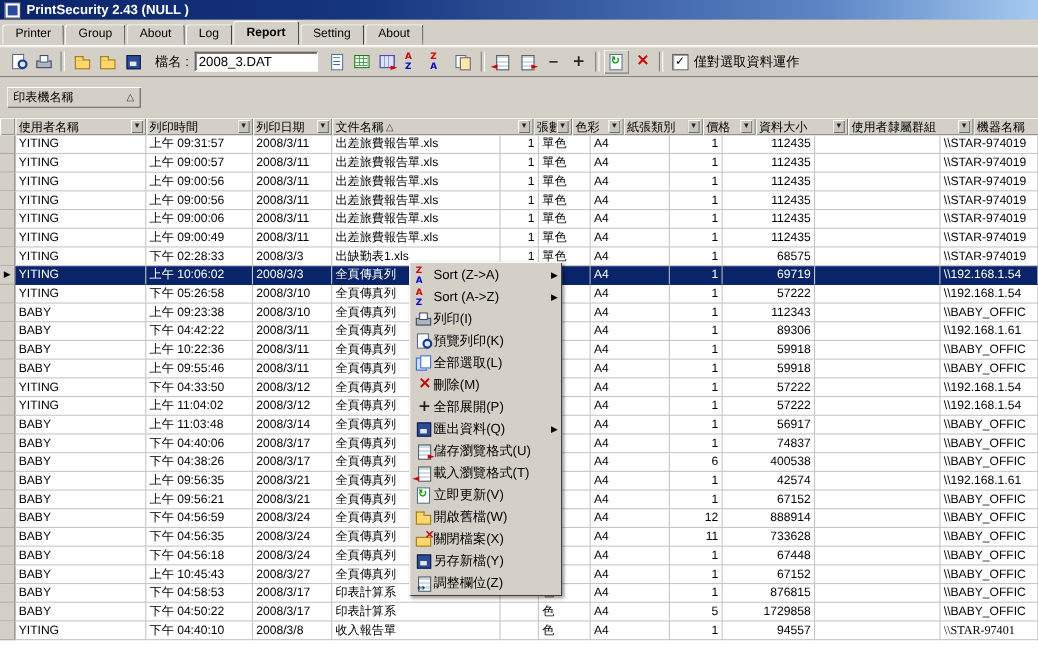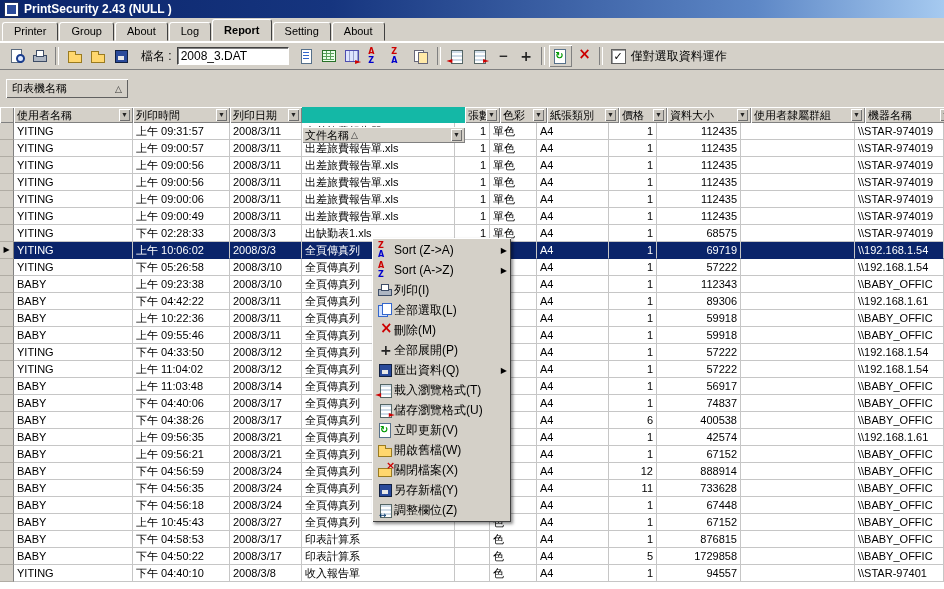--- a/index.html
+++ b/index.html
@@ -206,21 +206,21 @@
           <span class="fbtn" data-name="filter-dropdown-icon" style="margin-left: auto;">▼</span>
         </div>
         <div class="hcell" data-name="column-header-1" style="width: 97px;">
           <span class="hlabel" data-name="column-header-label">列印時間</span>
           <span class="fbtn" data-name="filter-dropdown-icon" style="margin-left: auto;">▼</span>
         </div>
         <div class="hcell" data-name="column-header-2" style="width: 72px;">
           <span class="hlabel" data-name="column-header-label">列印日期</span>
           <span class="fbtn" data-name="filter-dropdown-icon" style="margin-left: auto;">▼</span>
         </div>
-        <div class="hcell" data-name="column-header-3" style="width: 163px; margin-top: 20px;">
+        <div class="hcell" data-name="column-header-3" style="width: 183px;">
           <span class="hlabel" data-name="column-header-label">文件名稱</span>
           <span class="sortind" data-name="sort-ascending-indicator-icon">△</span>
           <span class="fbtn" data-name="filter-dropdown-icon" style="margin-left: auto;">▼</span>
         </div>
         <div class="hcell" data-name="column-header-4" style="width: 35px;">
           <span class="hlabel" data-name="column-header-label">張數</span>
           <span class="fbtn" data-name="filter-dropdown-icon" style="margin-left: auto;">▼</span>
         </div>
         <div class="hcell" data-name="column-header-5" style="width: 47px;">
           <span class="hlabel" data-name="column-header-label">色彩</span>
@@ -617,21 +617,21 @@
           <div class="gcell" data-name="table-cell" style="width: 119px;">YITING</div>
           <div class="gcell" data-name="table-cell" style="width: 97px;">下午 04:40:10</div>
           <div class="gcell" data-name="table-cell" style="width: 72px;">2008/3/8</div>
           <div class="gcell" data-name="table-cell" style="width: 153px;">收入報告單</div>
           <div class="gcell r" data-name="table-cell" style="width: 35px;"></div>
           <div class="gcell" data-name="table-cell" style="width: 47px;">色</div>
           <div class="gcell" data-name="table-cell" style="width: 72px;">A4</div>
           <div class="gcell r" data-name="table-cell" style="width: 48px;">1</div>
           <div class="gcell r" data-name="table-cell" style="width: 84px;">94557</div>
           <div class="gcell" data-name="table-cell" style="width: 114px;"></div>
-          <div class="gcell" data-name="table-cell" style="width: 89px;">\\STAR-97401</div>
+          <div class="gcell" data-name="table-cell" style="width: 89px; font-family: Liberation Serif, serif;">\\STAR-97401</div>
         </div>
       </div>
   </div>
 
   <div class="ctxmenu" data-name="context-menu">
       <div class="mitem" data-name="context-menu-item">
         <span class="micon" data-name="context-menu-item-icon">
           <span class="tbic sort-za-icon" data-name="sort-za-icon"></span>
         </span>
         <span class="mlabel" data-name="context-menu-item-label">Sort (Z-&gt;A)</span>
@@ -645,20 +645,26 @@
         <span class="marrow" data-name="submenu-arrow-icon">▶</span>
       </div>
       <div class="mitem" data-name="context-menu-item">
         <span class="micon" data-name="context-menu-item-icon">
           <span class="tbic print-icon" data-name="print-icon"></span>
         </span>
         <span class="mlabel" data-name="context-menu-item-label">列印(I)</span>
       </div>
       <div class="mitem" data-name="context-menu-item">
         <span class="micon" data-name="context-menu-item-icon">
+          <span class="tbic preview-icon" data-name="preview-icon"></span>
+        </span>
+        <span class="mlabel" data-name="context-menu-item-label">預覽列印(K)</span>
+      </div>
+      <div class="mitem" data-name="context-menu-item">
+        <span class="micon" data-name="context-menu-item-icon">
           <span class="tbic select-all-icon" data-name="select-all-icon"></span>
         </span>
         <span class="mlabel" data-name="context-menu-item-label">全部選取(L)</span>
       </div>
       <div class="mitem" data-name="context-menu-item">
         <span class="micon" data-name="context-menu-item-icon">
           <span class="tbic delete-x-icon" data-name="delete-x-icon"></span>
         </span>
         <span class="mlabel" data-name="context-menu-item-label">刪除(M)</span>
       </div>
@@ -670,32 +676,32 @@
       </div>
       <div class="mitem" data-name="context-menu-item">
         <span class="micon" data-name="context-menu-item-icon">
           <span class="tbic export-icon" data-name="export-icon"></span>
         </span>
         <span class="mlabel" data-name="context-menu-item-label">匯出資料(Q)</span>
         <span class="marrow" data-name="submenu-arrow-icon">▶</span>
       </div>
       <div class="mitem" data-name="context-menu-item">
         <span class="micon" data-name="context-menu-item-icon">
+          <span class="tbic layout-save-icon" data-name="layout-save-icon"></span>
+        </span>
+        <span class="mlabel" data-name="context-menu-item-label">儲存瀏覽格式(U)</span>
+      </div>
+      <div class="mitem" data-name="context-menu-item">
+        <span class="micon" data-name="context-menu-item-icon">
           <span class="tbic layout-load-icon" data-name="layout-load-icon"></span>
         </span>
         <span class="mlabel" data-name="context-menu-item-label">載入瀏覽格式(T)</span>
       </div>
       <div class="mitem" data-name="context-menu-item">
         <span class="micon" data-name="context-menu-item-icon">
-          <span class="tbic layout-save-icon" data-name="layout-save-icon"></span>
-        </span>
-        <span class="mlabel" data-name="context-menu-item-label">儲存瀏覽格式(U)</span>
-      </div>
-      <div class="mitem" data-name="context-menu-item">
-        <span class="micon" data-name="context-menu-item-icon">
           <span class="tbic refresh-icon" data-name="refresh-icon"></span>
         </span>
         <span class="mlabel" data-name="context-menu-item-label">立即更新(V)</span>
       </div>
       <div class="mitem" data-name="context-menu-item">
         <span class="micon" data-name="context-menu-item-icon">
           <span class="tbic open-folder-icon" data-name="open-folder-icon"></span>
         </span>
         <span class="mlabel" data-name="context-menu-item-label">開啟舊檔(W)</span>
       </div>

